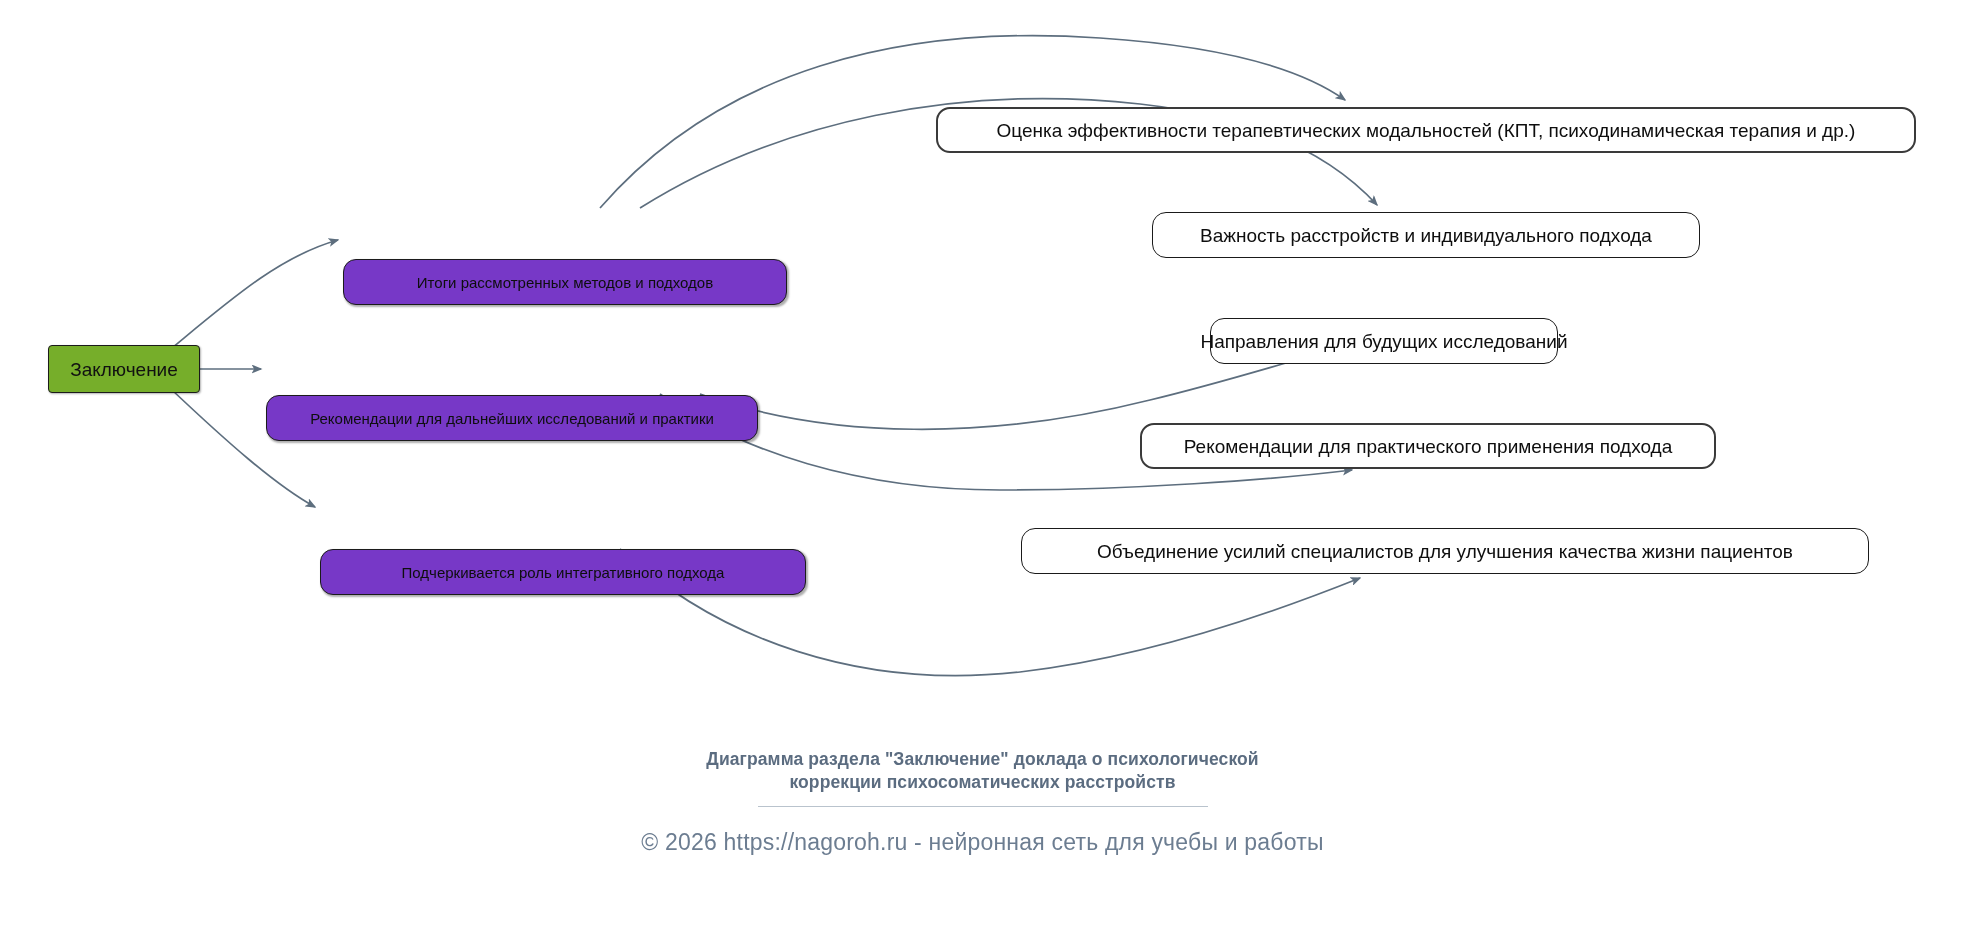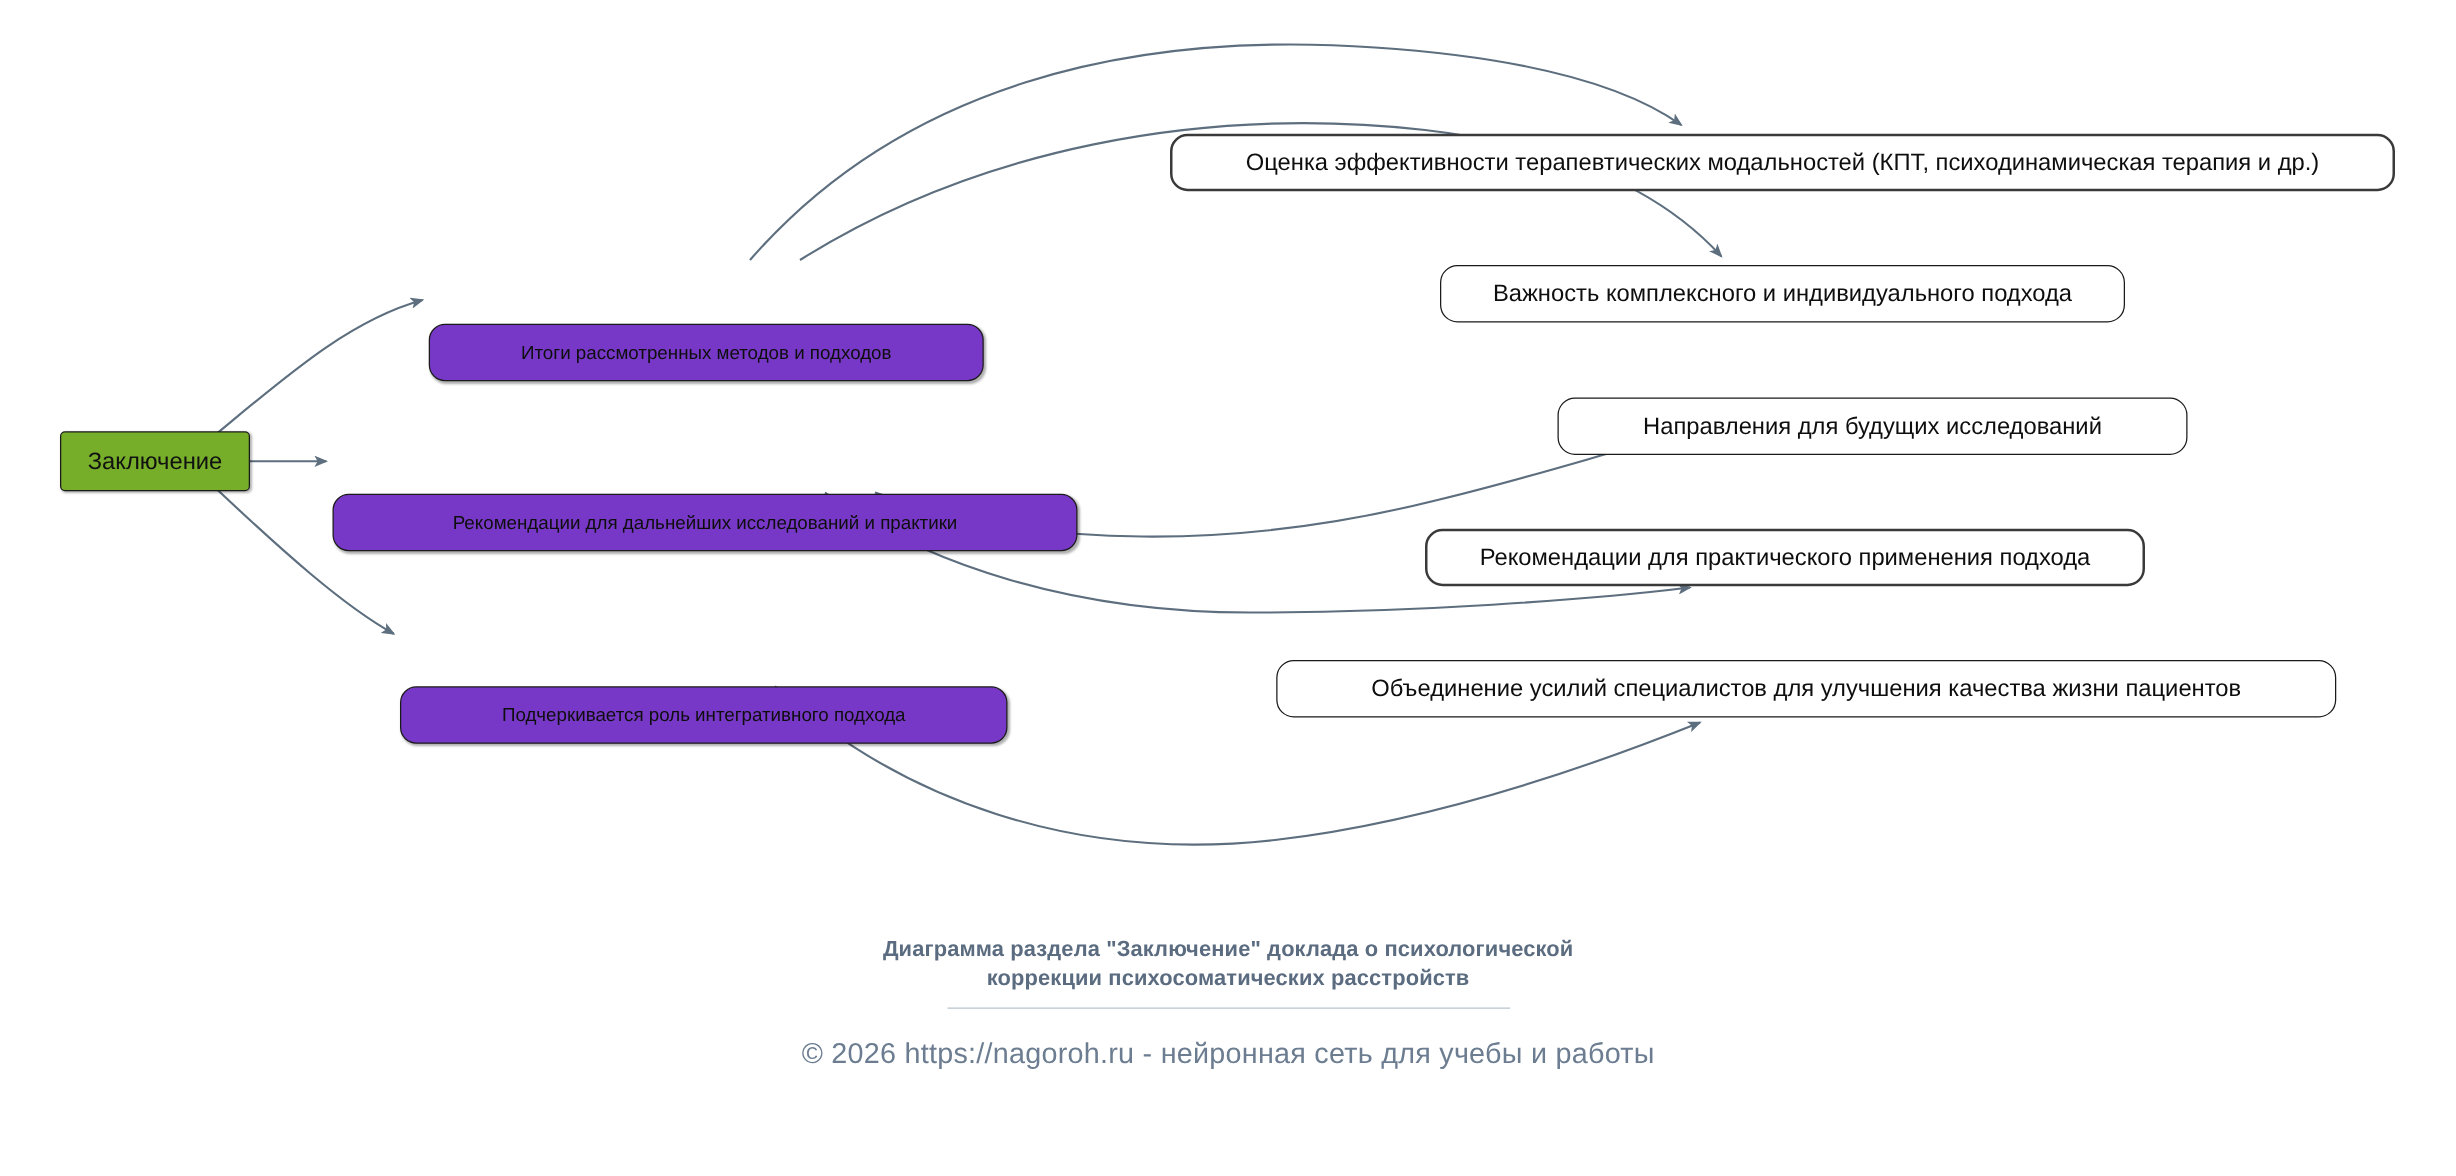--- a/index.html
+++ b/index.html
@@ -145,37 +145,37 @@
   </svg>
 
   <div class="node node-root" id="node-root" style="left: 48px; top: 345px; width: 152px; height: 48px; background: rgb(118, 174, 42);">
     <span class="node-label">Заключение</span>
   </div>
 
   <div class="node node-branch" id="node-branch-0" style="left: 343px; top: 211px; width: 444px; height: 46px; background: rgb(119, 56, 199);">
     <span class="node-label">Итоги рассмотренных методов и подходов</span>
   </div>
 
-  <div class="node node-branch" id="node-branch-1" style="left: 266px; top: 347px; width: 596px; height: 46px; background: rgb(119, 56, 199);">
+  <div class="node node-branch" id="node-branch-1" style="left: 266px; top: 347px; width: 492px; height: 46px; background: rgb(119, 56, 199);">
     <span class="node-label">Рекомендации для дальнейших исследований и практики</span>
   </div>
 
   <div class="node node-branch" id="node-branch-2" style="left: 320px; top: 501px; width: 486px; height: 46px; background: rgb(119, 56, 199); justify-content: center;">
     <span class="node-label">Подчеркивается роль интегративного подхода</span>
   </div>
 
   <div class="node node-leaf emphasis" id="node-leaf-0" style="left: 936px; top: 107px; width: 980px; height: 46px; background: rgb(255, 255, 255);">
     <span class="node-label">Оценка эффективности терапевтических модальностей (КПТ, психодинамическая терапия и др.)</span>
   </div>
 
   <div class="node node-leaf" id="node-leaf-1" style="left: 1152px; top: 212px; width: 548px; height: 46px; background: rgb(255, 255, 255);">
-    <span class="node-label">Важность комплексного и индивидуального подхода</span>
+    <span class="node-label">Важность расстройств и индивидуального подхода</span>
   </div>
 
-  <div class="node node-leaf" id="node-leaf-2" style="left: 1210px; top: 318px; width: 504px; height: 46px; background: rgb(255, 255, 255); margin-left: 36px;">
+  <div class="node node-leaf" id="node-leaf-2" style="left: 1210px; top: 318px; width: 348px; height: 46px; background: rgb(255, 255, 255);">
     <span class="node-label">Направления для будущих исследований</span>
   </div>
 
   <div class="node node-leaf emphasis" id="node-leaf-3" style="left: 1140px; top: 423px; width: 576px; height: 46px; background: rgb(255, 255, 255);">
     <span class="node-label">Рекомендации для практического применения подхода</span>
   </div>
 
   <div class="node node-leaf" id="node-leaf-4" style="left: 1021px; top: 528px; width: 848px; height: 46px; background: rgb(255, 255, 255);">
     <span class="node-label">Объединение усилий специалистов для улучшения качества жизни пациентов</span>
   </div>

